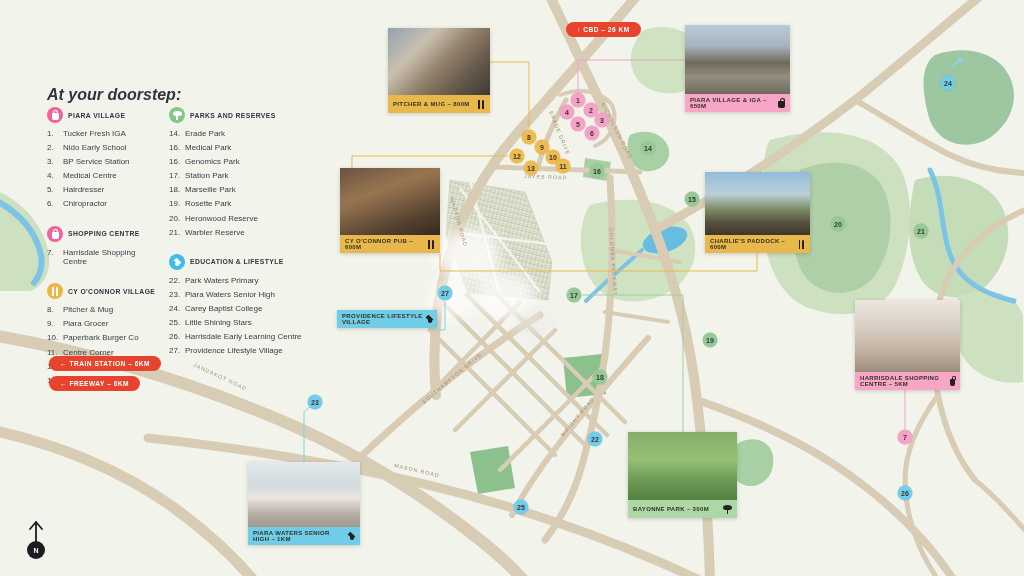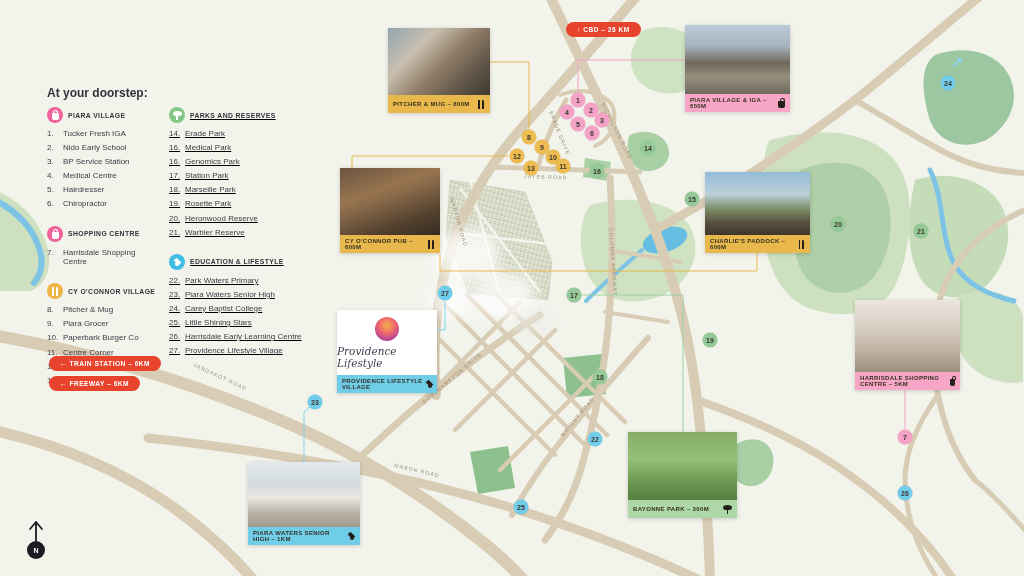--- a/index.html
+++ b/index.html
@@ -4,27 +4,27 @@
 <style>
   html,body{margin:0;padding:0;}
   body{font-family:"Liberation Sans",sans-serif;background:#dddfd6;}
   #stage{position:relative;width:1024px;height:576px;overflow:hidden;background:#f2f4ec;}
   svg{display:block;}
   #base-map{position:absolute;left:0;top:0;}
 
   
   .hero-title{position:absolute;left:47px;top:34px;width:260px;font-size:22.5px;line-height:1.28;
     font-weight:600;color:#32333c;letter-spacing:.2px;}
-  .subtitle{position:absolute;left:47px;top:86px;font-size:12px;font-weight:700;color:#32333c;}
+  .subtitle{position:absolute;left:47px;top:86px;font-size:16px;font-weight:700;color:#32333c;font-style:italic;}
 
   
   .legend{position:absolute;left:47px;top:104px;width:272px;display:flex;gap:12px;}
   .legend-col{display:flex;flex-direction:column;}
   .legend-col:nth-child(1){width:110px;}
-  .legend-col:nth-child(2){width:150px;text-decoration:underline;}
+  .legend-col:nth-child(2){width:150px;}
   .legend-section{margin-bottom:9px;}
   .legend-head{display:flex;align-items:center;gap:5px;margin:3px 0 6px 0;}
   .lg-circle{width:16px;height:16px;border-radius:50%;background:var(--c);color:#fff;
     display:flex;align-items:center;justify-content:center;flex:0 0 16px;}
   .legend-head-label{font-size:6.8px;font-weight:700;color:#32333c;letter-spacing:.4px;}
   .legend-item{display:flex;gap:4px;font-size:8px;color:#3a3b44;margin-bottom:4.5px;line-height:1.2;}
   .legend-item .num{width:12px;flex:0 0 12px;}
   .legend-item .lab{flex:1;}
 
   
@@ -444,24 +444,20 @@
 
     <div class="photo-card" style="left: 248px; top: 462px; width: 112px; --ph: 65px; --c: #6fcde8;">
       <div class="photo ph-seniorhigh"></div>
       <div class="cap">
         <span class="cap-label">PIARA WATERS SENIOR HIGH – 1KM</span>
         <span class="cap-icon icn icn-gradcap"></span>
       </div>
     </div>
 
   <div id="providence-card" style="--c:#6fcde8">
-    <div class="logo-area">
-      <div class="prov-logo"></div>
-      <div class="prov-script">Providence Lifestyle</div>
-    </div>
     <div class="cap">
       <span class="cap-label">PROVIDENCE LIFESTYLE VILLAGE</span>
       <span class="cap-icon icn icn-gradcap"></span>
     </div>
   </div>
 
     <div class="marker" style="left: 578px; top: 100px; --c: #f4a3c6;">
       <span>1</span>
     </div>
 

